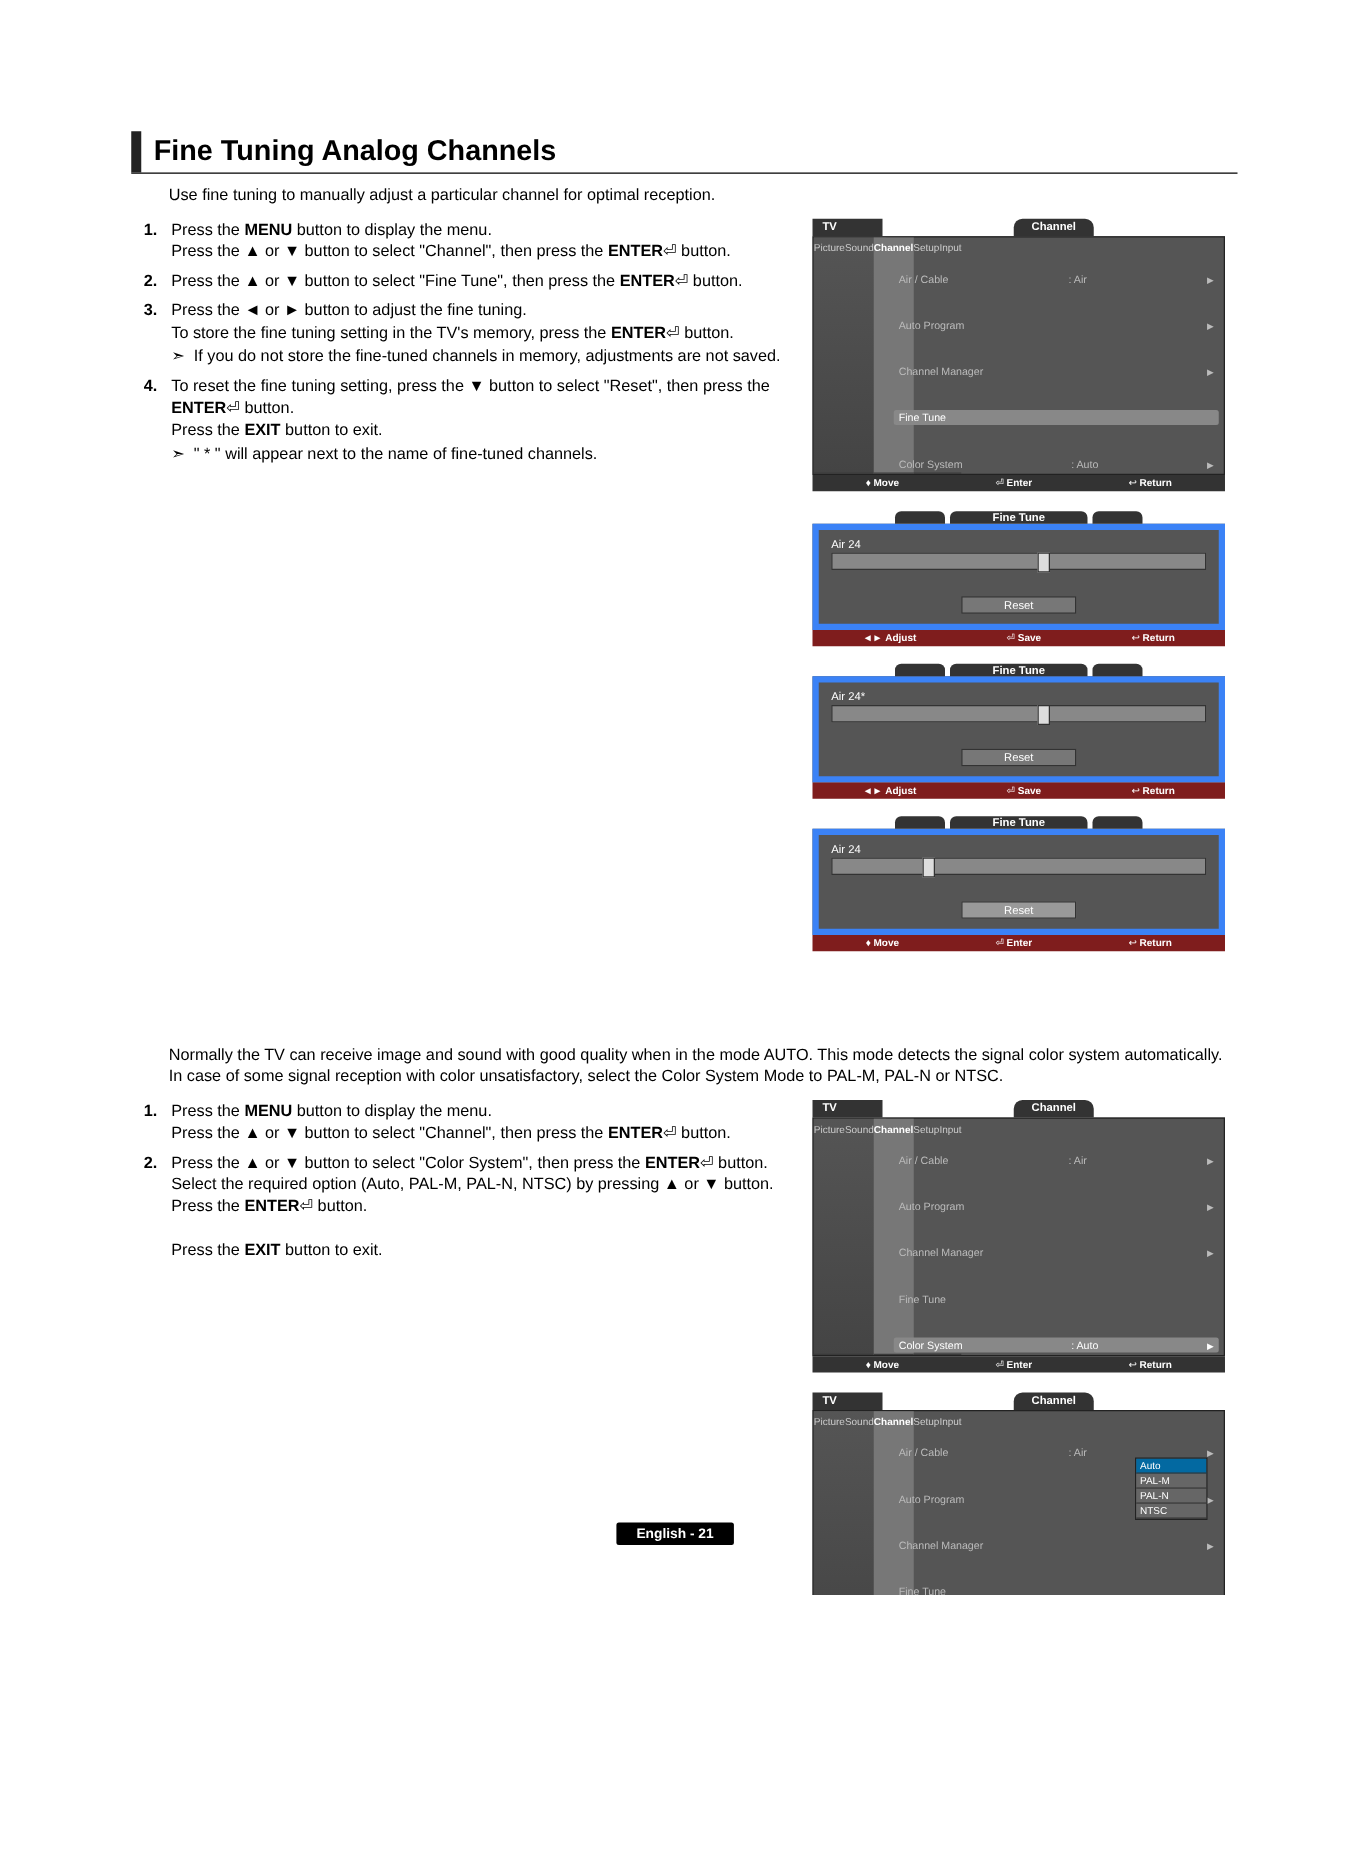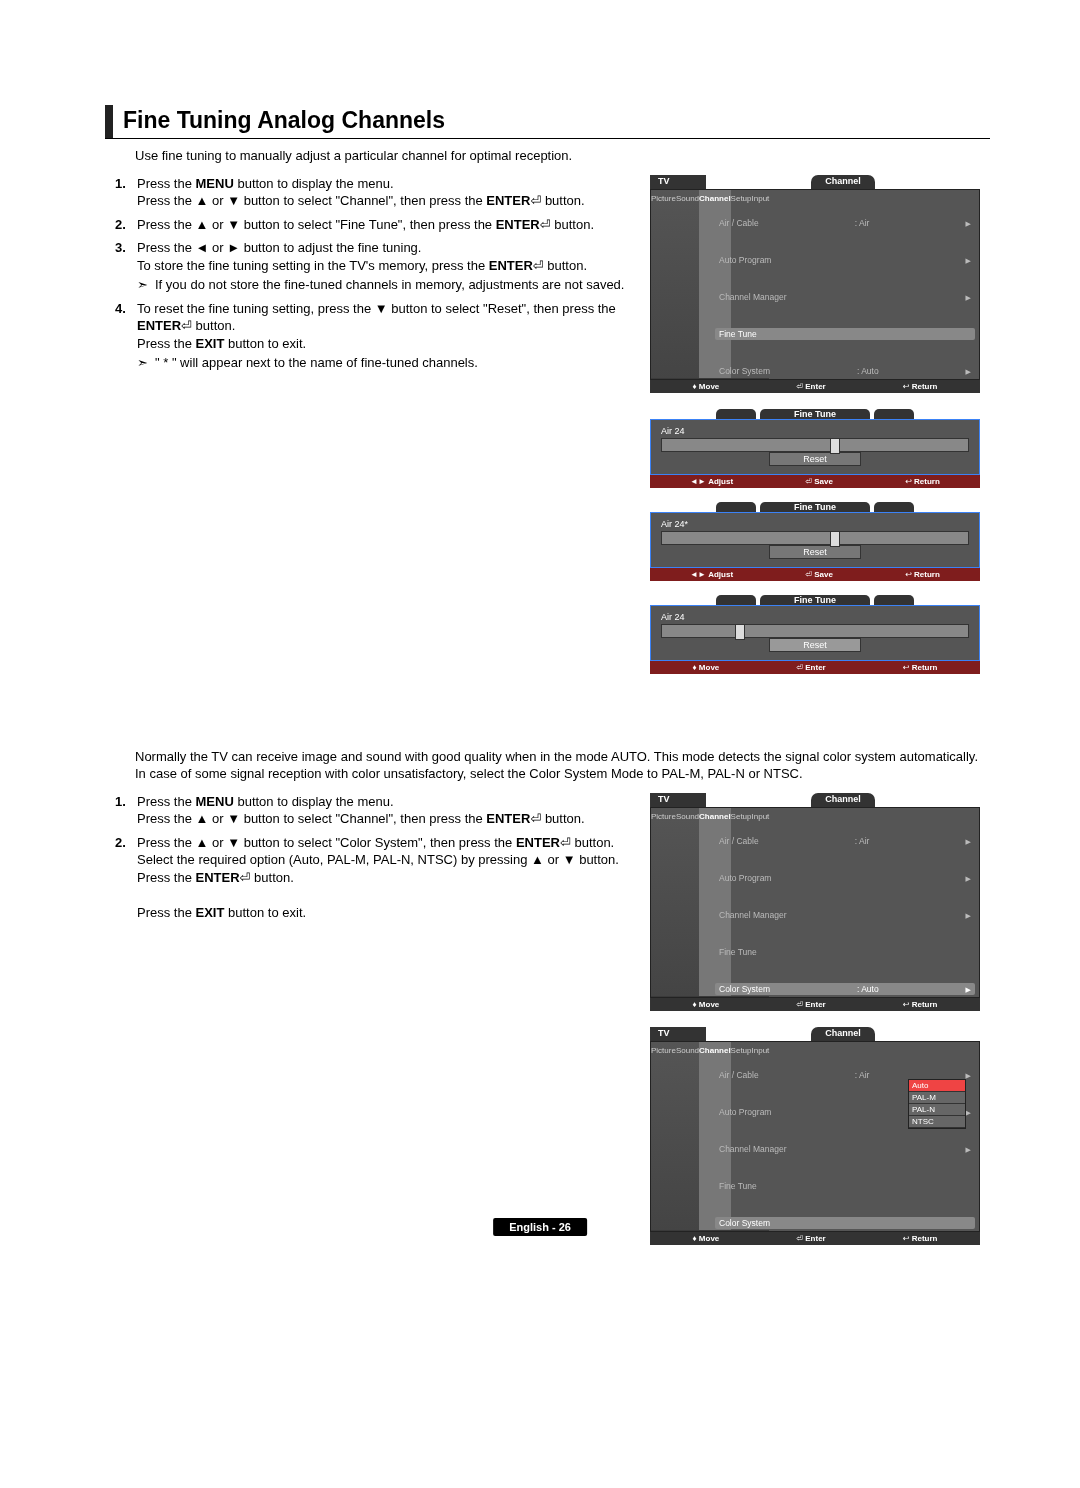--- a/index.html
+++ b/index.html
@@ -35,33 +35,33 @@
 .osd .row.hl { background:#888; color:#fff; border-radius:2px; }
 .osd .row .arrow::after { content:"▶"; font-size:7px; }
 .osd .footerbar { background:#333; display:flex; justify-content:space-around; padding:2px 4px; font-size:8px; color:#fff; }
 .osd .footerbar span b { font-weight:bold; }
 
 
 .ftosd { width:330px; margin-bottom:14px; font-size:9px; color:#ddd; }
 .ftosd .tabbar { display:flex; justify-content:center; gap:4px; }
 .ftosd .tabbar .tab { background:#333; height:10px; width:40px; border-radius:5px 5px 0 0; }
 .ftosd .tabbar .tab.mid { width:110px; text-align:center; color:#fff; font-size:9px; font-weight:bold; line-height:10px; }
-.ftosd .box { background:#555; border:1px solid #3b82f6; padding:6px 10px 8px 10px; }
+.ftosd .box { background:#555; border:5px solid #3b82f6; padding:6px 10px 8px 10px; }
 .ftosd .chrow { font-size:9px; color:#fff; margin-bottom:2px; }
 .ftosd .slider { position:relative; height:12px; background:#888; border:1px solid #333; margin-bottom:4px; }
 .ftosd .slider .handle { position:absolute; top:-1px; width:8px; height:14px; background:#ddd; border:1px solid #333; }
 .ftosd .valrow { text-align:right; color:#fff; font-size:9px; margin-top:-18px; padding-right:2px; height:14px; }
-.ftosd .reset { margin:0 auto 0 auto; width:90px; text-align:center; background:#777; border:1px solid #333; color:#fff; font-size:9px; padding:1px 0; }
+.ftosd .reset { margin:21px auto 0 auto; width:90px; text-align:center; background:#777; border:1px solid #333; color:#fff; font-size:9px; padding:1px 0; }
 .ftosd .fbar { background:#7f1d1d; display:flex; justify-content:space-around; padding:2px 4px; font-size:8px; color:#fff; }
 
 
 .drop { position:relative; }
 .drop .dd { position:absolute; right:14px; top:52px; width:56px; border:1px solid #222; font-size:8px; }
 .drop .dd div { background:#666; color:#fff; padding:1px 3px; border-bottom:1px solid #333; }
-.drop .dd div.sel { background:#ef4444; }
+.drop .dd div.sel { background:#0369a1; }
 </style>
 </head>
 <body>
 
 <div class="page">
 
   <div class="section">
     <div class="heading-wrap">
       <div class="heading">Fine Tuning Analog Channels</div>
     </div>
@@ -337,14 +337,14 @@
           <div class="footerbar">
               <span>♦ <b>Move</b></span>
               <span>⏎ <b>Enter</b></span>
               <span>↩ <b>Return</b></span>
             </div>
         </div>
       </div>
     </div>
   </div>
 
-  <div class="pagefoot">English - 26</div>
+  <div class="pagefoot">English - 21</div>
 </div>
 
 </body></html>

